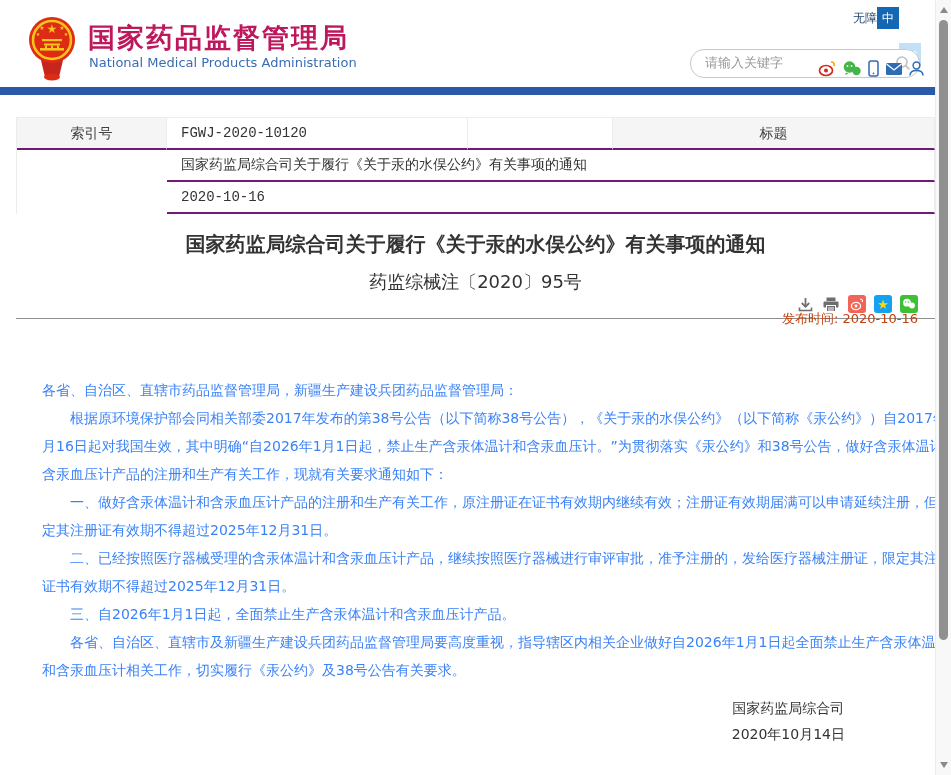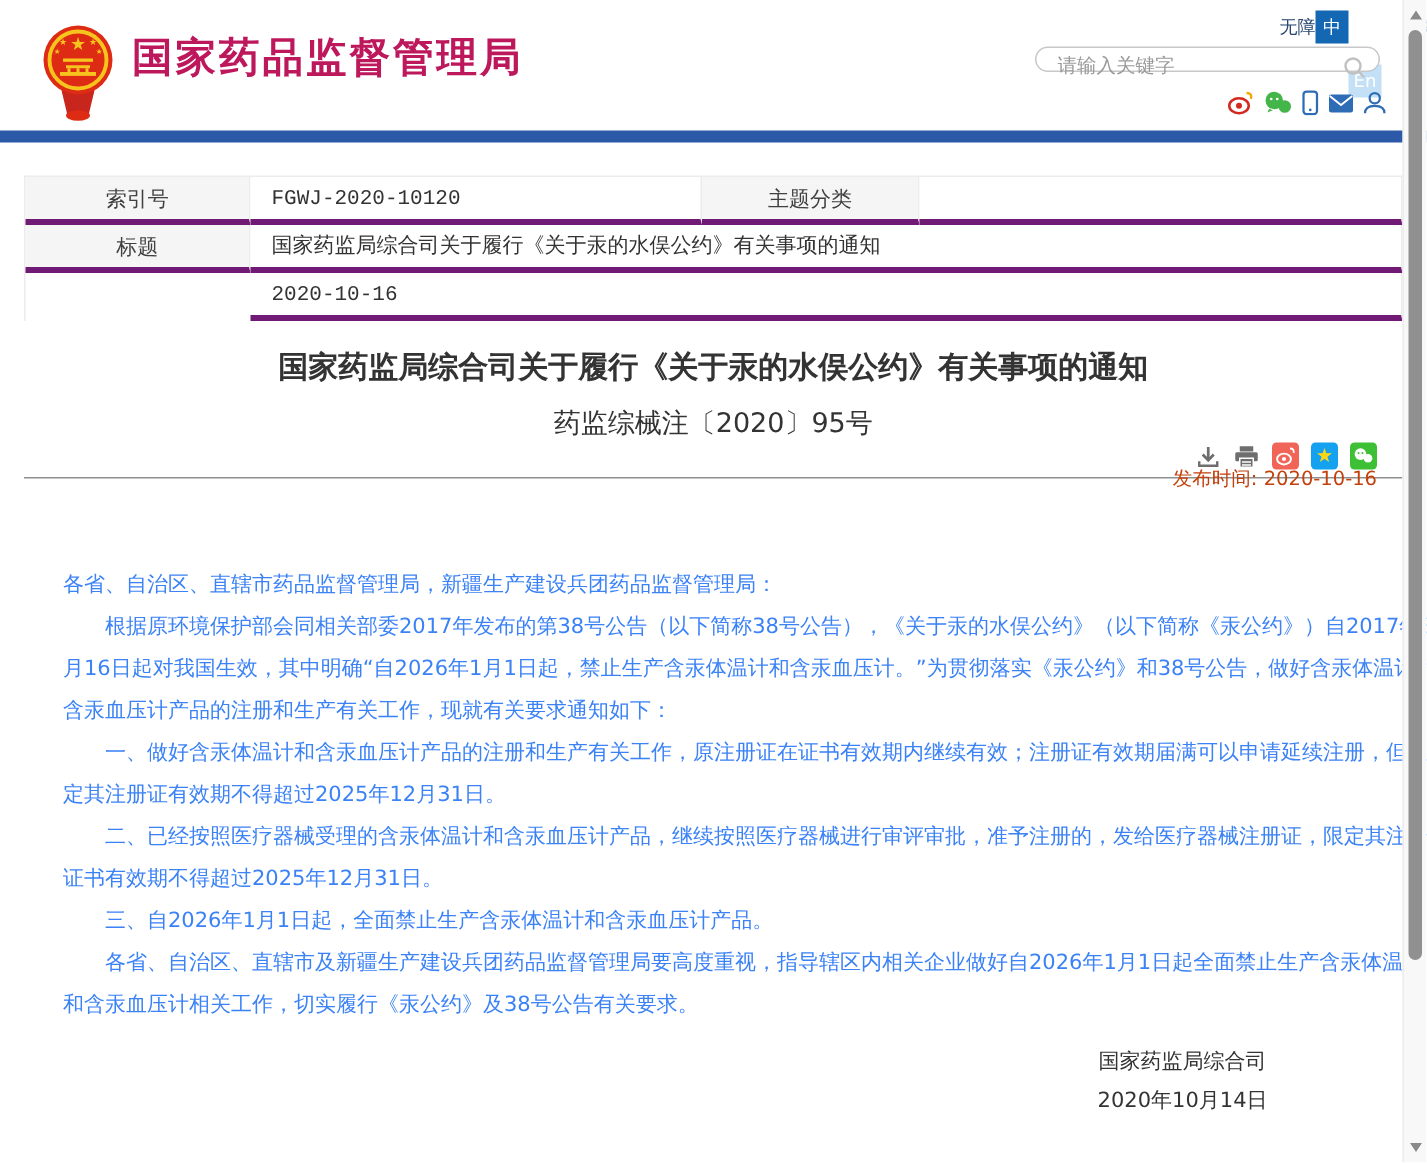--- a/index.html
+++ b/index.html
@@ -20,37 +20,37 @@
   .site-subtitle { position:absolute; left:61px; top:43px; font-size:13px; color:#3a6cb5; white-space:nowrap; }
 
   .top-links { position:absolute; left:805px; top:10px; font-size:12px; color:#27466f; white-space:nowrap; }
   .top-links span { margin-right:9px; cursor:pointer;margin-left:48px; }
 
   .lang-toggle { position:absolute; left:877px; top:7px; display:flex; font-size:12px; }
   .lang-btn { width:22px; height:22px; display:flex; align-items:center; justify-content:center; cursor:pointer; }
   .lang-zh { background:#1467b2; color:#fff; }
   .lang-en { background:#c3e0f6; color:#fff;margin-top:36px; }
 
-  .search-box { position:absolute; left:690px; top:31px; width:230px; height:17px; border:1px solid #c8c8c8; border-radius:14px; background:#fff; }
+  .search-box { position:absolute; left:690px; top:49px; width:230px; height:29px; border:1px solid #c8c8c8; border-radius:14px; background:#fff; }
   .search-box input { position:absolute; left:14px; top:1px; width:185px; height:23px; border:none; outline:none; font-size:13px; color:#666; font-family:inherit; background:transparent; }
   .search-box input::placeholder { color:#9a9a9a; }
   .search-glyph { position:absolute; right:8px; top:5px; cursor:pointer; }
 
   .contact-icons { position:absolute; left:818px; top:60px; display:flex; align-items:center; gap:5px; }
   .contact-icons svg { display:block; cursor:pointer; }
 
   .blue-bar { position:absolute; left:0; top:87px; width:951px; height:8px; background:#2b59a8; }
 
   
   .info-table {
     position:absolute; left:16px; top:117px; width:919px;
     display:grid; grid-template-columns:150px 301px 145px 1fr;
     font-size:14px; border-top:1px solid #ececec; border-left:1px solid #ececec;
   }
-  .info-table > div { height:32px; line-height:31px; border-right:1px solid #ececec; border-bottom:4px solid #701a75; overflow:hidden; white-space:nowrap; }
+  .info-table > div { height:32px; line-height:31px; border-right:1px solid #ececec; border-bottom:2px solid #701a75; overflow:hidden; white-space:nowrap; }
   .cell-label { background:#f5f5f5; text-align:center; color:#404040; }
   .cell-value { padding-left:14px; background:#fff;font-family:Liberation Mono, monospace; }
   .span3 { grid-column: 2 / 5; }
 
   
   .doc-title { position:absolute; left:16px; top:231px; width:919px; text-align:center; font-size:20px; font-weight:600; color:#333; }
   .doc-number { position:absolute; left:16px; top:270px; width:919px; text-align:center; font-size:18px; color:#333; }
 
   .share-row { position:absolute; top:295px; right:33px; display:flex; align-items:center; gap:8px; }
   .share-row svg, .badge { display:block; cursor:pointer; }
@@ -92,20 +92,21 @@
       <text x="10" y="22" font-size="5" text-anchor="middle" fill="#f7c31d">★</text>
       <text x="38" y="22" font-size="5" text-anchor="middle" fill="#f7c31d">★</text>
       <rect x="14" y="25" width="20" height="2.2" fill="#f7c31d"></rect>
       <rect x="16" y="29.5" width="16" height="2" fill="#f7c31d"></rect>
       <rect x="12" y="34" width="24" height="2.6" fill="#f7c31d"></rect>
       <rect x="17" y="31.5" width="2" height="2.5" fill="#f7c31d"></rect>
       <rect x="23" y="31.5" width="2" height="2.5" fill="#f7c31d"></rect>
       <rect x="29" y="31.5" width="2" height="2.5" fill="#f7c31d"></rect>
     </svg>
     <div class="site-title">国家药品监督管理局</div>
+    <div class="site-subtitle">National Medical Products Administration</div>
   </div>
 
   <div class="top-links">
     <span>无障碍</span><span>关怀版</span>
   </div>
 
   <div class="lang-toggle">
     <div class="lang-btn lang-zh">中</div>
     <div class="lang-btn lang-en">En</div>
   </div>
@@ -143,21 +144,20 @@
       <circle cx="8.5" cy="5.5" r="3.4" fill="none" stroke="#2e6cb5" stroke-width="1.5"></circle>
       <path d="M2 15.5 Q2 10.5 8.5 10.5 Q15 10.5 15 15.5" fill="none" stroke="#2e6cb5" stroke-width="1.5"></path>
     </svg>
   </div>
 
   <div class="blue-bar"></div>
 
   <div class="info-table">
     <div class="cell-label">索引号</div>
     <div class="cell-value">FGWJ-2020-10120</div>
-    <div class="cell-label">主题分类</div>
     <div class="cell-value"></div>
 
     <div class="cell-label">标题</div>
     <div class="cell-value span3">国家药监局综合司关于履行《关于汞的水俣公约》有关事项的通知</div>
 
     <div class="cell-value span3">2020-10-16</div>
   </div>
 
   <div class="doc-title">国家药监局综合司关于履行《关于汞的水俣公约》有关事项的通知</div>
   <div class="doc-number">药监综械注〔2020〕95号</div>

